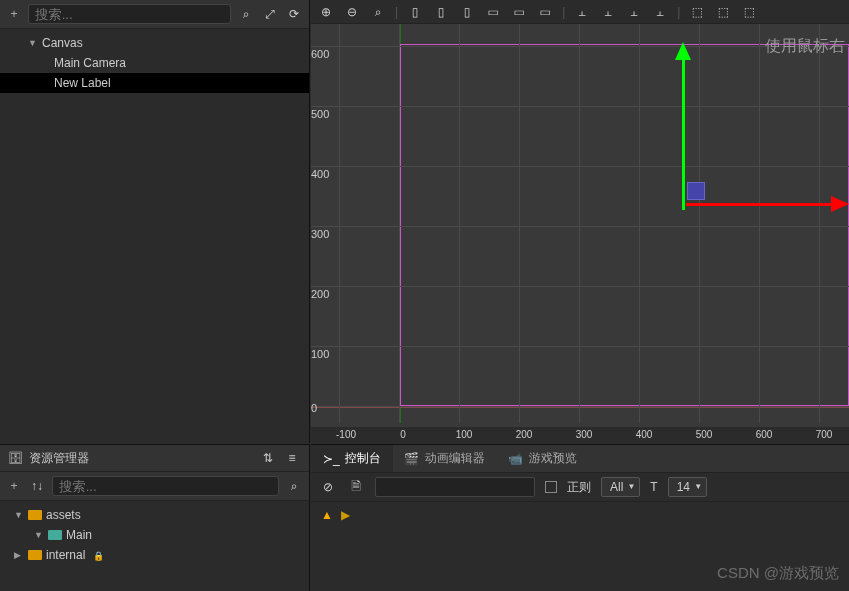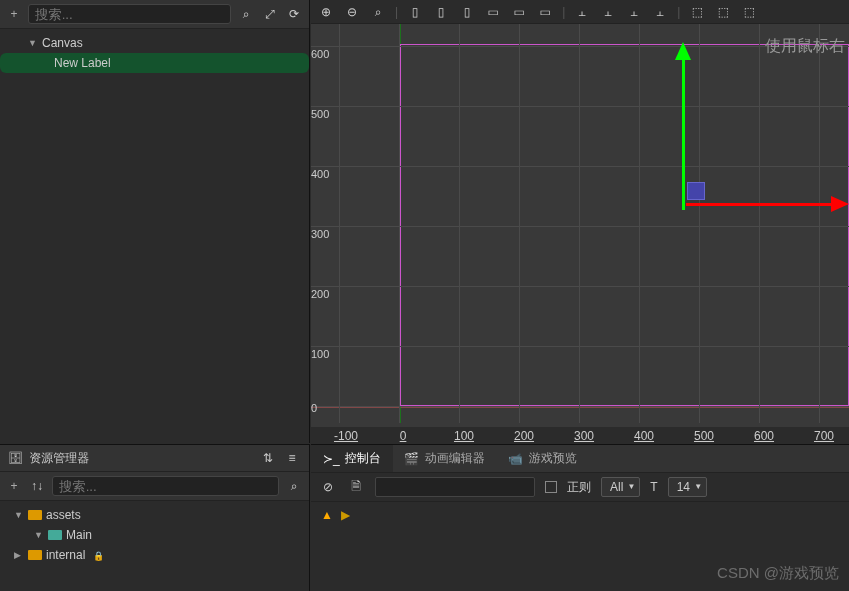--- a/index.html
+++ b/index.html
@@ -4,37 +4,37 @@
 <style>
 * { margin: 0; padding: 0; box-sizing: border-box; font-family: Arial, sans-serif; }
 body { background: #2b2b2b; color: #ccc; font-size: 12px; width: 849px; height: 591px; overflow: hidden; position: relative; }
 .hierarchy-panel { position: absolute; top: 0; left: 0; width: 310px; height: 443px; background: #2b2b2b; border-right: 1px solid #111; }
 .hierarchy-top { display: flex; align-items: center; padding: 4px 6px; gap: 6px; background: #333; border-bottom: 1px solid #222; }
 .add-btn { width: 16px; height: 16px; display: flex; align-items: center; justify-content: center; cursor: pointer; color: #aaa; }
 .search-box { flex: 1; background: #222; border: 1px solid #444; border-radius: 3px; padding: 2px 6px; color: #888; height: 20px; }
 .icon-btn { width: 18px; height: 18px; display: flex; align-items: center; justify-content: center; color: #ccc; cursor: pointer; }
 .tree { padding: 4px 0; }
 .tree-item { padding: 3px 8px; display: flex; align-items: center; gap: 4px; cursor: pointer; }
-.tree-item.sel { background: #14532d; border-radius: 6px; }
+.tree-item.sel { background: #000000; }
 .tree-item .arrow { width: 10px; color: #999; font-size: 9px; }
 .indent-1 { padding-left: 28px; }
 .indent-2 { padding-left: 54px; }
 .scene-panel { position: absolute; top: 0; left: 311px; right: 0; height: 443px; background: #393939; overflow: hidden; }
 .scene-toolbar { height: 24px; background: #2b2b2b; border-bottom: 1px solid #222; display: flex; align-items: center; padding: 0 6px; gap: 8px; color: #ccc; }
 .scene-view { position: absolute; top: 24px; left: 0; right: 0; bottom: 20px; background: #393939; }
 .grid { position: absolute; inset: 0; }
 .grid-line-v { position: absolute; top: 0; bottom: 0; width: 1px; background: #4a4a4a; }
 .grid-line-h { position: absolute; left: 0; right: 0; height: 1px; background: #4a4a4a; }
 .axis-y { position: absolute; left: 88px; top: 0; bottom: 0; width: 2px; background: #0a0; opacity: 0.5; }
 .axis-x { position: absolute; left: 0; right: 0; top: 382px; height: 2px; background: #c55; opacity: 0.5; }
 .canvas-rect { position: absolute; left: 89px; top: 20px; right: 0; height: 362px; border: 1px solid #c5c; }
 .y-labels { position: absolute; left: 0; top: 0; bottom: 0; width: 18px; }
 .y-label { position: absolute; right: 22px; left: 0; text-align: right; color: #ccc; font-size: 11px; }
 .x-labels { position: absolute; left: 0; bottom: 0; right: 0; height: 16px; background: #2b2b2b; }
-.x-label { position: absolute; top: 2px; color: #ccc; font-size: 12px; transform: translateX(-50%); text-decoration: underline; }
+.x-label { position: absolute; top: 2px; color: #ccc; font-size: 10px; transform: translateX(-50%); }
 .node-label { position: absolute; left: 290px; top: 170px; color: #fff; font-size: 20px; text-shadow: 1px 1px 2px #000; border: 1px solid #3af; padding: 0 2px; }
 .gizmo-g { position: absolute; left: 372px; top: 28px; }
 .arrow-up { width: 0; height: 0; border-left: 8px solid transparent; border-right: 8px solid transparent; border-bottom: 18px solid #0f0; position: absolute; top: -10px; left: -8px; }
 .line-up { width: 3px; height: 150px; background: #0f0; position: absolute; top: 8px; left: -1.5px; }
 .gizmo-r { position: absolute; left: 375px; top: 180px; }
 .line-right { height: 3px; width: 145px; background: #f00; position: absolute; left: 0; top: -1.5px; }
 .arrow-right { width: 0; height: 0; border-top: 8px solid transparent; border-bottom: 8px solid transparent; border-left: 18px solid #f00; position: absolute; left: 145px; top: -8px; }
 .gizmo-sq { position: absolute; left: 376px; top: 158px; width: 18px; height: 18px; background: #44a; border: 1px solid #66c; }
 .hint { position: absolute; top: 12px; right: 4px; color: #999; font-size: 16px; }
 .assets-panel { position: absolute; top: 444px; left: 0; width: 310px; bottom: 0; background: #2b2b2b; border-right: 1px solid #111; border-top: 1px solid #111; }
@@ -65,20 +65,23 @@
     <div class="add-btn">+</div>
     <input class="search-box" placeholder="搜索..." style="">
     <div class="icon-btn">⌕</div>
     <div class="icon-btn">⤢</div>
     <div class="icon-btn">⟳</div>
   </div>
   <div class="tree">
     <div class="tree-item indent-1">
       <span class="arrow">▼</span>
       <span>Canvas</span>
+    </div>
+    <div class="tree-item indent-2">
+      <span>Main Camera</span>
     </div>
     <div class="tree-item indent-2 sel">
       <span>New Label</span>
     </div>
   </div>
 </div>
 
 <div class="scene-panel">
   <div class="scene-toolbar">
     <span class="icon-btn">⊕</span>

